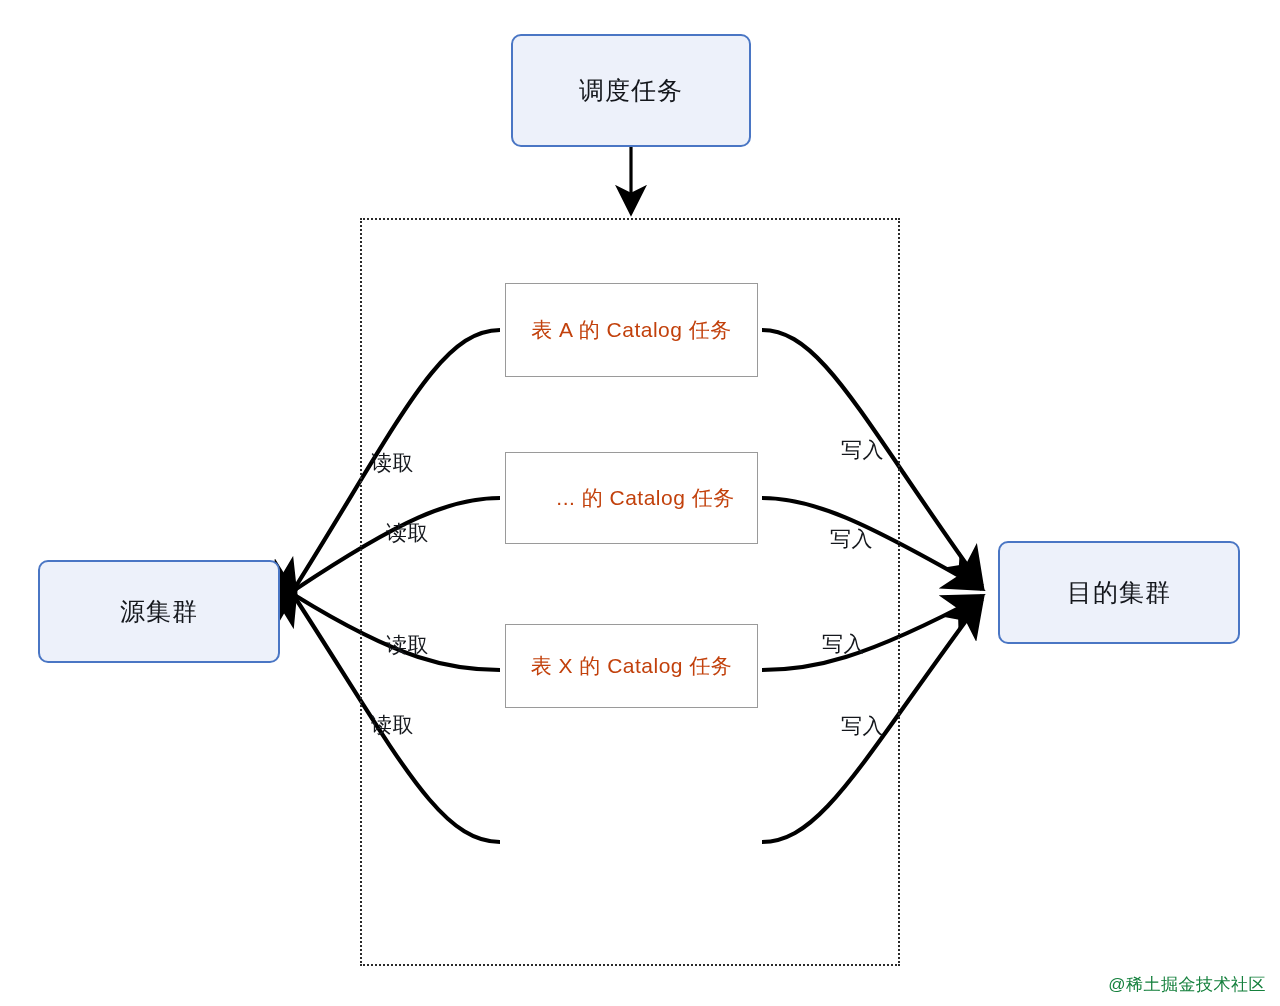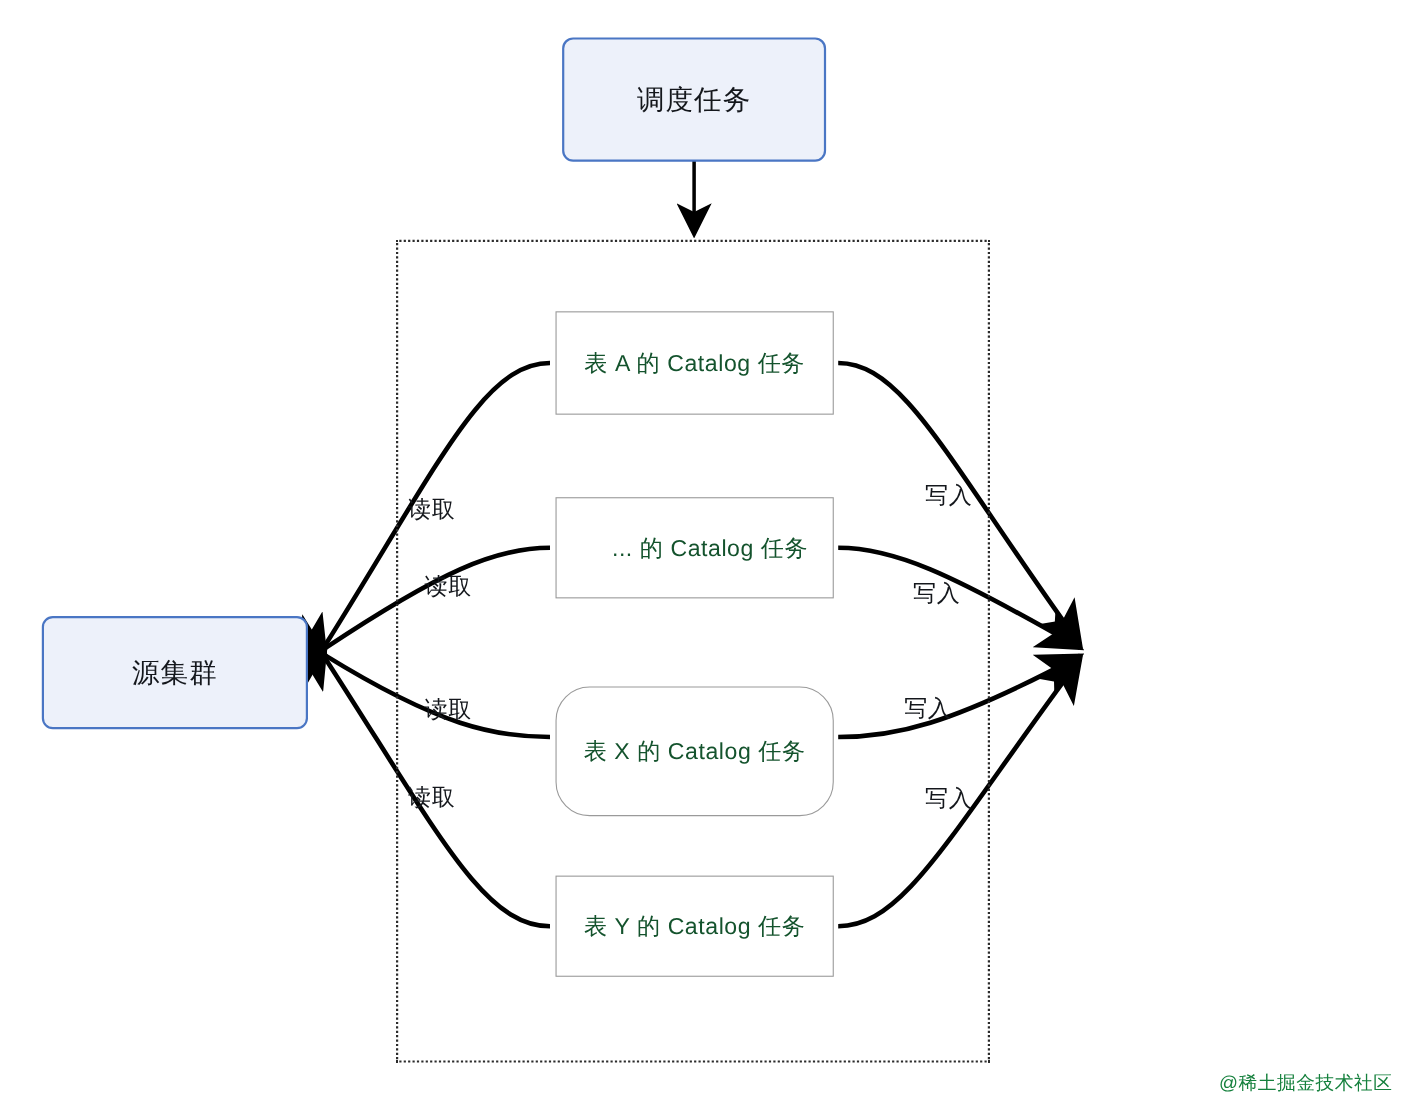--- a/index.html
+++ b/index.html
@@ -54,21 +54,21 @@
 
   
   .node-task {
     position: absolute;
     background: #ffffff;
     border: 1.6px solid #9a9a9a;
     box-sizing: border-box;
     display: flex;
     align-items: center;
     justify-content: center;
-    color: #14532d;
+    color: #c2410c;
     font-size: 21px;
     letter-spacing: 0.5px;
   }
 
   
   .edge-label {
     position: absolute;
     font-size: 21px;
     color: #14171c;
     white-space: nowrap;
@@ -120,36 +120,36 @@
   <div class="dotted-group"></div>
 
   <div class="node-blue" style="left:511px; top:34px; width:240px; height:113px;">
     <span>调度任务</span>
   </div>
 
   <div class="node-blue" style="left:38px; top:560px; width:242px; height:103px;">
     <span>源集群</span>
   </div>
 
+  <div class="node-blue" style="left:998px; top:541px; width:242px; height:103px;">
+    <span>目的集群</span>
+  </div>
 
   <div class="node-task" style="left:505px; top:283px; width:253px; height:94px;">
     <span>表 A 的 Catalog 任务</span>
   </div>
 
   <div class="node-task" style="left:505px; top:452px; width:253px; height:92px;padding-left:28px;">
     <span>... 的 Catalog 任务</span>
   </div>
 
-  <div class="node-task" style="left:505px; top:624px; width:253px; height:118px;border-radius:31px;">
+  <div class="node-task" style="left:505px; top:624px; width:253px; height:84px;">
     <span>表 X 的 Catalog 任务</span>
   </div>
 
-  <div class="node-task" style="left:505px; top:796px; width:253px; height:92px;">
-    <span>表 Y 的 Catalog 任务</span>
-  </div>
 
   <div class="edge-label" style="left:371px; top:449px;">读取</div>
   <div class="edge-label" style="left:386px; top:519px;">读取</div>
   <div class="edge-label" style="left:386px; top:631px;">读取</div>
   <div class="edge-label" style="left:371px; top:711px;">读取</div>
 
   <div class="edge-label" style="left:841px; top:436px;">写入</div>
   <div class="edge-label" style="left:830px; top:525px;">写入</div>
   <div class="edge-label" style="left:822px; top:630px;">写入</div>
   <div class="edge-label" style="left:841px; top:712px;">写入</div>

